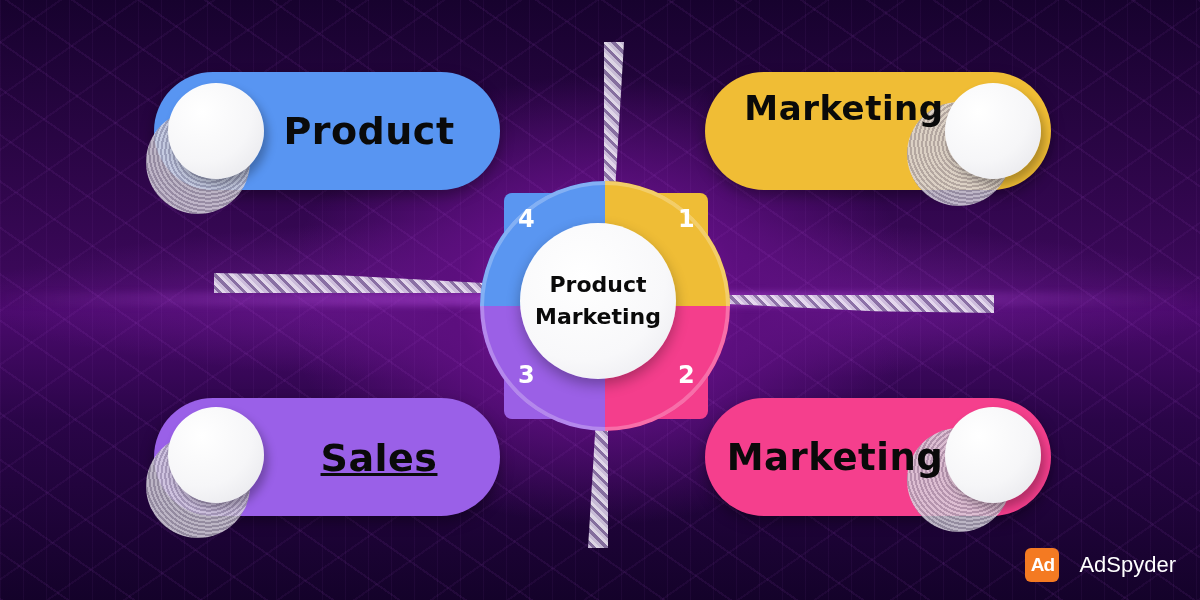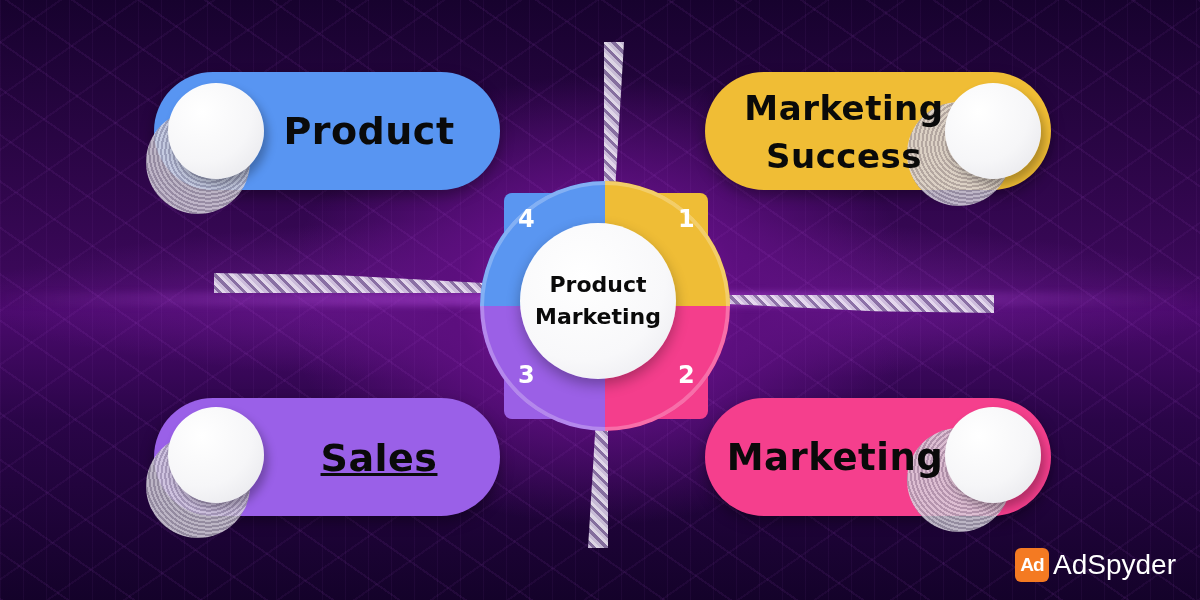--- a/index.html
+++ b/index.html
@@ -112,30 +112,30 @@
     box-shadow: 0 6px 14px rgba(0,0,0,0.3);
     display: flex; flex-direction: column; align-items: center; justify-content: center;
     z-index: 2;
   }
   .center-disc span {
     font-weight: bold; color: #0a0a0a; font-size: 22px; line-height: 32px;
   }
 
   
   .brand {
-    position: absolute; right: 24px; bottom: 18px; display: flex; align-items: center; gap: 4px;
+    position: absolute; right: 24px; bottom: 18px; display: flex; align-items: center; gap: 20px;
   }
   .brand-logo {
     width: 34px; height: 34px; border-radius: 6px; background: #f47a22;
     display: flex; align-items: center; justify-content: center;
     color: #ffffff; font-family: "Liberation Sans", sans-serif; font-size: 19px; font-weight: bold;
     letter-spacing: -1px;
   }
   .brand-name {
-    color: #ffffff; font-family: "Liberation Sans", sans-serif; font-size: 28px; font-weight: normal;
+    color: #ffffff; font-family: "Liberation Sans", sans-serif; font-size: 22px; font-weight: normal;
   }
 </style>
 </head>
 <body>
 
 <div class="streaks"></div>
 <div class="horizon"></div>
 
 <div class="beam beam-top"></div>
 <div class="beam beam-bottom"></div>
@@ -146,21 +146,20 @@
   <div class="knob-shadow"></div>
   <div class="knob"></div>
   <div class="label">Product</div>
 </div>
 
 <div class="pill pill-cs">
   <div class="knob-shadow"></div>
   <div class="knob"></div>
   <div class="label">
     <div>Marketing</div>
-    <div>Success</div>
   </div>
 </div>
 
 <div class="pill pill-sales">
   <div class="knob-shadow"></div>
   <div class="knob"></div>
   <div class="label">Sales</div>
 </div>
 
 <div class="pill pill-mk">

